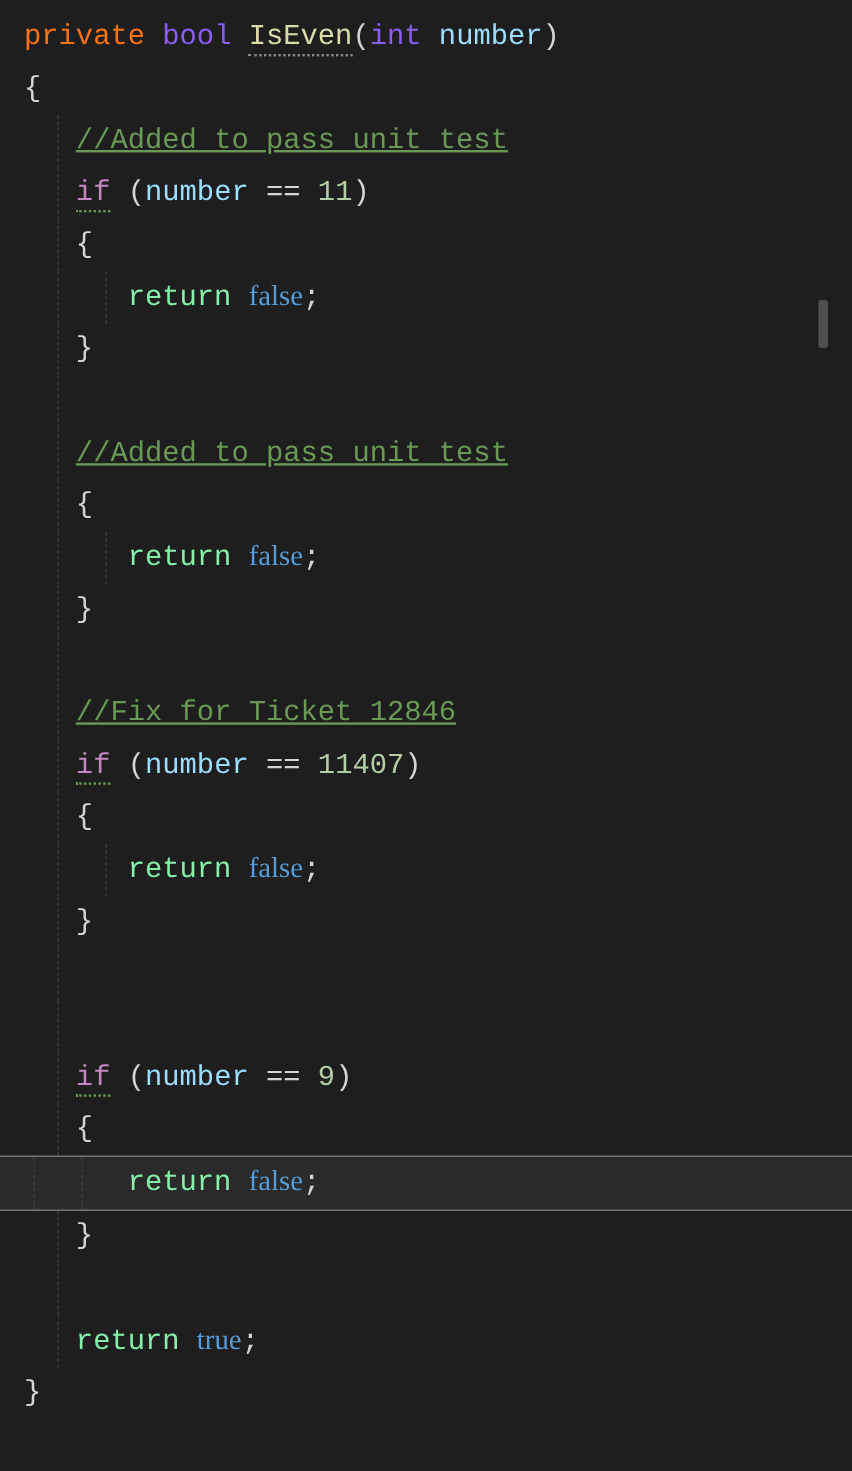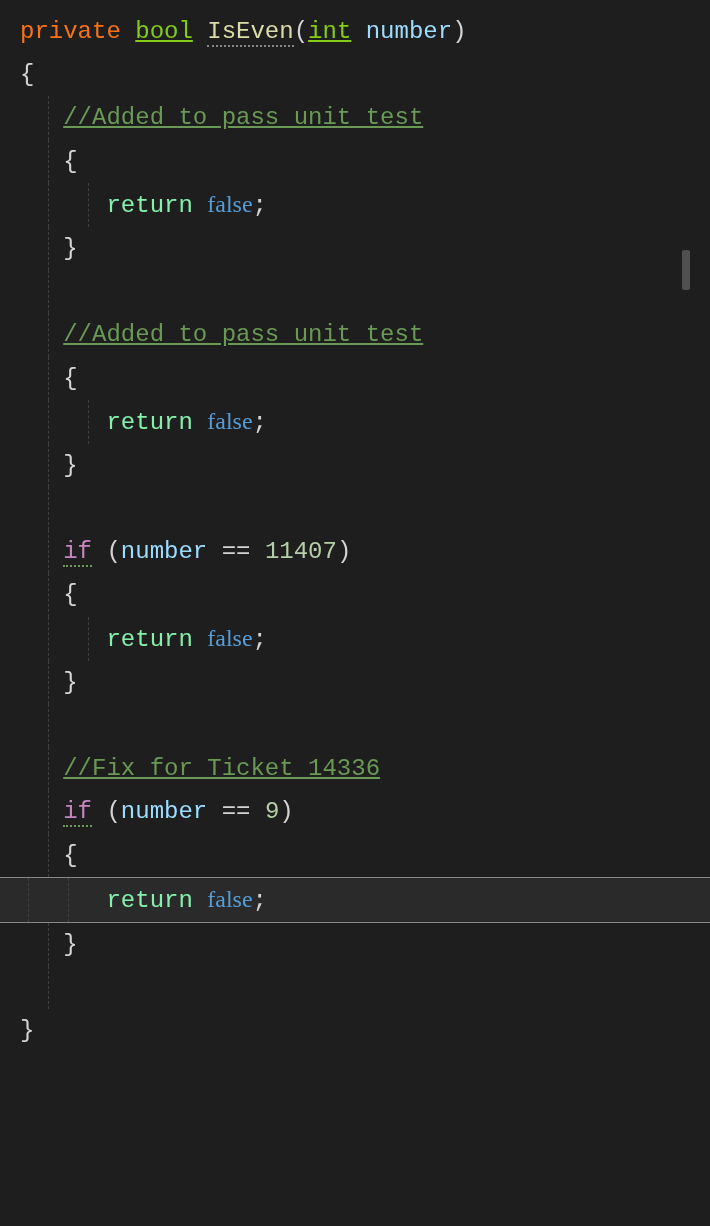--- a/index.html
+++ b/index.html
@@ -34,22 +34,21 @@
     .guide-1 {
       left: 28px;
     }
     .guide-2 {
       left: 68px;
     }
     .keyword-modifier {
       color: #f97316;
     }
     .keyword-type {
-      color: #84cc16;
-      text-decoration: underline;
+      color: #8b5cf6;
     }
     .keyword-control {
       color: #86efac;
     }
     .method-name {
       color: #dcdcaa;
       border-bottom: 2px dotted #888;
     }
     .parameter {
       color: #9cdcfe;
@@ -102,59 +101,62 @@
 
 <div class="code-container">
   <div class="scrollbar-indicator"></div>
 
   <div class="line"><span class="keyword-modifier">private</span> <span class="keyword-type">bool</span> <span class="method-name">IsEven</span><span class="punctuation">(</span><span class="keyword-type">int</span> <span class="parameter">number</span><span class="punctuation">)</span></div>
 
   <div class="line"><span class="brace">{</span></div>
 
   <div class="line"><span class="indent-guide guide-1"></span>   <span class="comment">//Added to pass unit test</span></div>
 
+  <div class="line"><span class="indent-guide guide-1"></span>   <span class="if-keyword">if</span><span class="punctuation"> (</span><span class="parameter">number</span><span class="operator"> == </span><span class="number">11</span><span class="punctuation">)</span></div>
 
   <div class="line"><span class="indent-guide guide-1"></span>   <span class="brace">{</span></div>
 
   <div class="line"><span class="indent-guide guide-1"></span><span class="indent-guide guide-2"></span>      <span class="keyword-control">return</span> <span class="bool-literal">false</span><span class="punctuation">;</span></div>
 
   <div class="line"><span class="indent-guide guide-1"></span>   <span class="brace">}</span></div>
 
   <div class="line"><span class="indent-guide guide-1"></span> </div>
 
   <div class="line"><span class="indent-guide guide-1"></span>   <span class="comment">//Added to pass unit test</span></div>
 
 
   <div class="line"><span class="indent-guide guide-1"></span>   <span class="brace">{</span></div>
 
   <div class="line"><span class="indent-guide guide-1"></span><span class="indent-guide guide-2"></span>      <span class="keyword-control">return</span> <span class="bool-literal">false</span><span class="punctuation">;</span></div>
 
   <div class="line"><span class="indent-guide guide-1"></span>   <span class="brace">}</span></div>
 
   <div class="line"><span class="indent-guide guide-1"></span> </div>
 
+  <div class="line"><span class="indent-guide guide-1"></span>   <span class="comment">//Fix for Ticket 12846</span></div>
 
   <div class="line"><span class="indent-guide guide-1"></span>   <span class="if-keyword">if</span><span class="punctuation"> (</span><span class="parameter">number</span><span class="operator"> == </span><span class="number">11407</span><span class="punctuation">)</span></div>
 
   <div class="line"><span class="indent-guide guide-1"></span>   <span class="brace">{</span></div>
 
   <div class="line"><span class="indent-guide guide-1"></span><span class="indent-guide guide-2"></span>      <span class="keyword-control">return</span> <span class="bool-literal">false</span><span class="punctuation">;</span></div>
 
   <div class="line"><span class="indent-guide guide-1"></span>   <span class="brace">}</span></div>
 
   <div class="line"><span class="indent-guide guide-1"></span> </div>
 
-  <div class="line"><span class="indent-guide guide-1"></span>   <span class="comment">//Fix for Ticket 14336</span></div>
+  <div class="line"><span class="indent-guide guide-1"></span>   </div>
 
   <div class="line"><span class="indent-guide guide-1"></span>   <span class="if-keyword">if</span><span class="punctuation"> (</span><span class="parameter">number</span><span class="operator"> == </span><span class="number">9</span><span class="punctuation">)</span></div>
 
   <div class="line"><span class="indent-guide guide-1"></span>   <span class="brace">{</span></div>
 
   <div class="line highlighted-line"><span class="indent-guide guide-1"></span><span class="indent-guide guide-2"></span>      <span class="keyword-control">return</span> <span class="bool-literal">false</span><span class="punctuation">;</span></div>
 
   <div class="line"><span class="indent-guide guide-1"></span>   <span class="brace">}</span></div>
 
   <div class="line"><span class="indent-guide guide-1"></span> </div>
 
+  <div class="line"><span class="indent-guide guide-1"></span>   <span class="keyword-control">return</span> <span class="bool-literal">true</span><span class="punctuation">;</span></div>
 
   <div class="line"><span class="brace">}</span></div>
 
 </div>
 
 </body></html>

